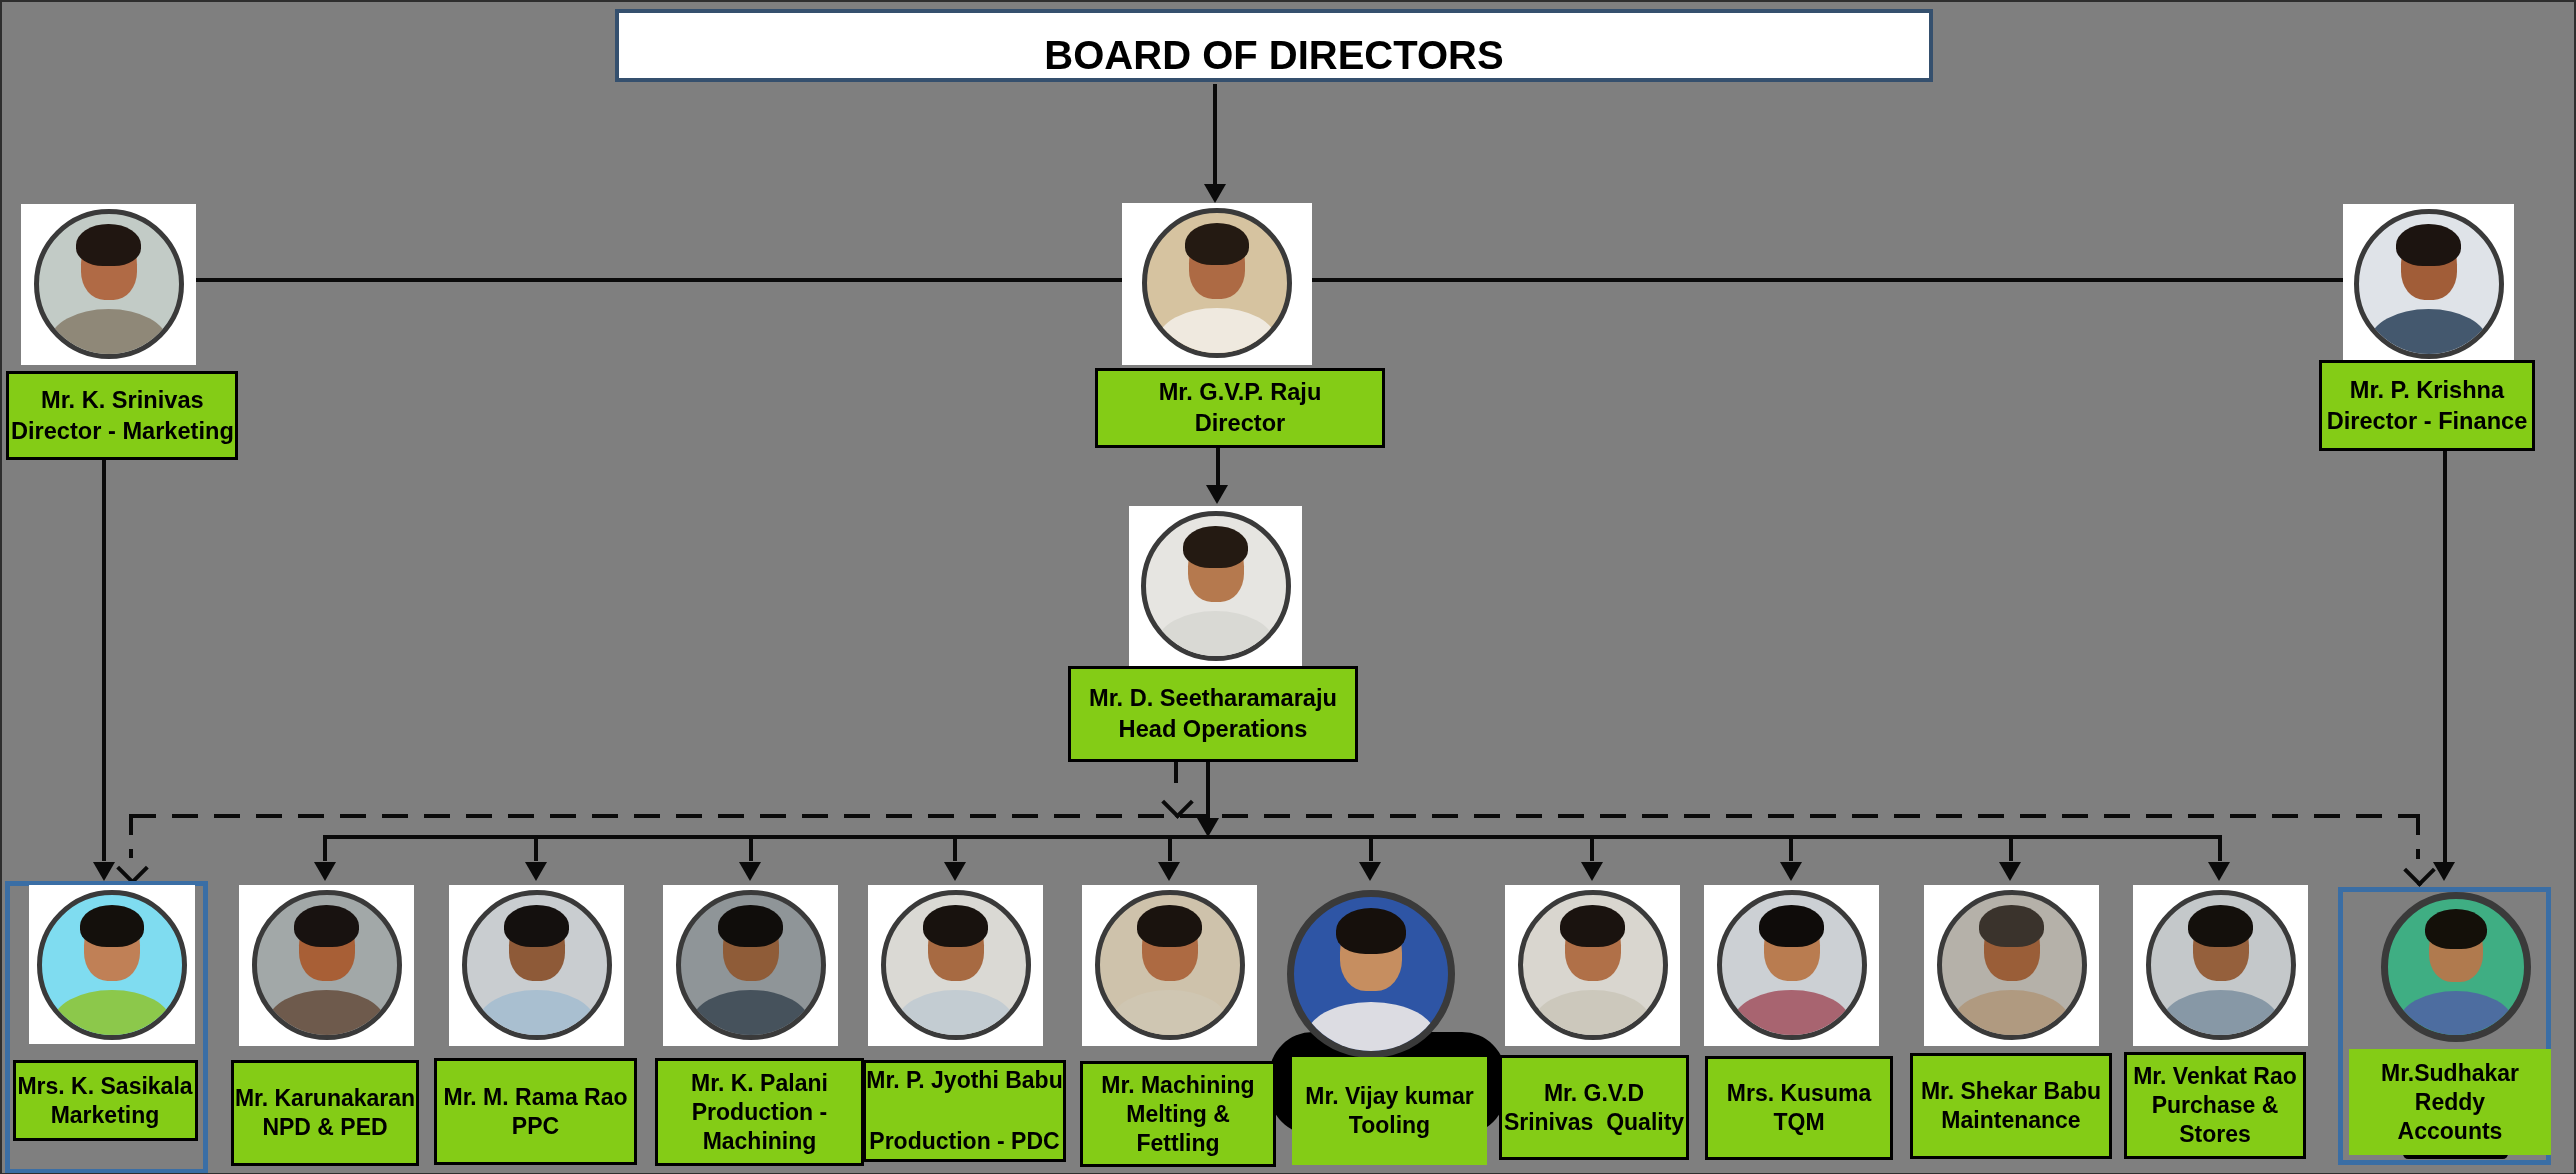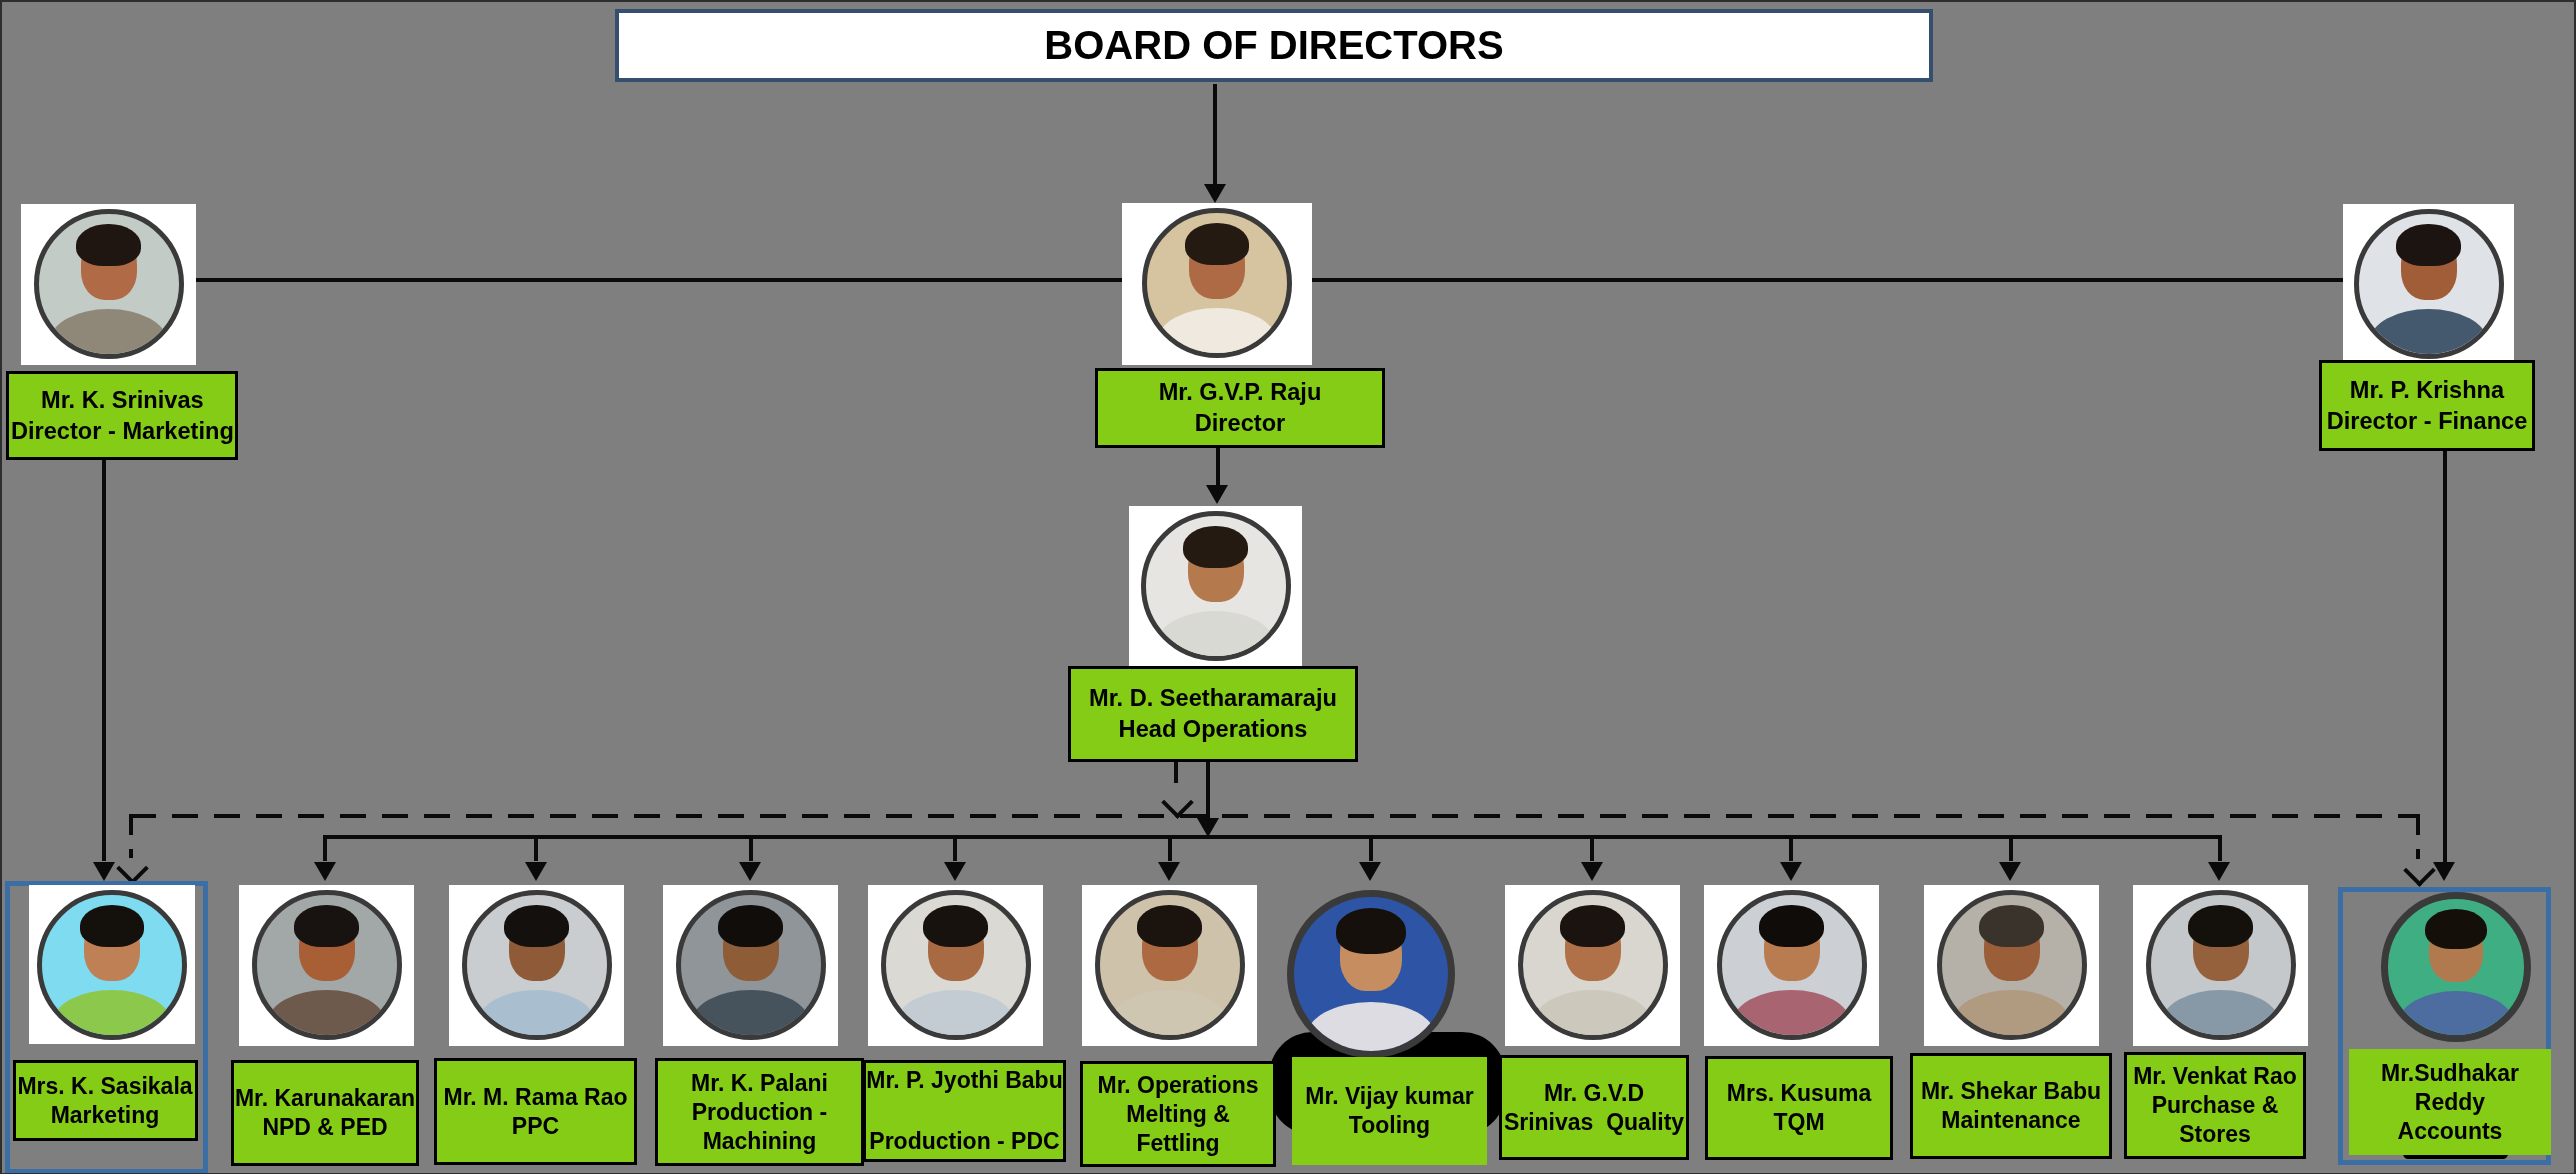--- a/index.html
+++ b/index.html
@@ -6,21 +6,21 @@
   .canvas{
     position:relative;width:2576px;height:1175px;
     background:#7f7f7f;overflow:hidden;
     border:2.6px solid #2e2e2e;box-sizing:border-box;
     font-family:"Liberation Sans",sans-serif;
   }
   
   .title-box{
     position:absolute;left:613px;top:7px;width:1318px;height:73px;
     background:#ffffff;border:4.4px solid #35506e;box-sizing:border-box;
-    display:flex;align-items:center;justify-content:center;z-index:4;
+    display:flex;align-items:flex-end;justify-content:center;z-index:4;
   }
   .title-box span{font-size:40px;font-weight:bold;color:#000;letter-spacing:0px;}
   
   .ln{position:absolute;background:#0a0a0a;z-index:1;}
   .dash-h{position:absolute;height:4.4px;z-index:1;
     background:repeating-linear-gradient(90deg,#0a0a0a 0 26px,transparent 26px 42px);}
   .dash-v{position:absolute;width:4.4px;z-index:1;
     background:repeating-linear-gradient(180deg,#0a0a0a 0 21px,transparent 21px 35px);}
   .tri{position:absolute;width:0;height:0;z-index:1;
     border-left:11.3px solid transparent;border-right:11.3px solid transparent;
@@ -215,21 +215,21 @@
   </div>
 
   <div class="frame" style="left:1080px;top:883px;width:175px;height:161px;">
     <div class="pic" style="--bg: #cec2ab; --skin: #ad6a42; --shirt: #cfc6b2; --hair: #1a130e;">
         <span class="head"></span>
         <span class="hair"></span>
         <span class="body"></span>
       </div>
   </div>
   <div class="label" style="left:1078px;top:1059px;width:196px;height:106px;">
-    <div>Mr. Operations</div>
+    <div>Mr. Machining</div>
     <div>Melting &amp;</div>
     <div>Fettling</div>
   </div>
 
   <div class="blob" style="left:1267px;top:1030px;width:237px;height:103px;border-radius:44px;"></div>
   <div class="pic" style="left: 1285px; top: 888px; width: 168px; height: 168px; border-width: 7px; --bg: #2e55a5; --skin: #c68e60; --shirt: #dcdce2; --hair: #16100c;">
       <span class="head"></span>
       <span class="hair"></span>
       <span class="body"></span>
     </div>

